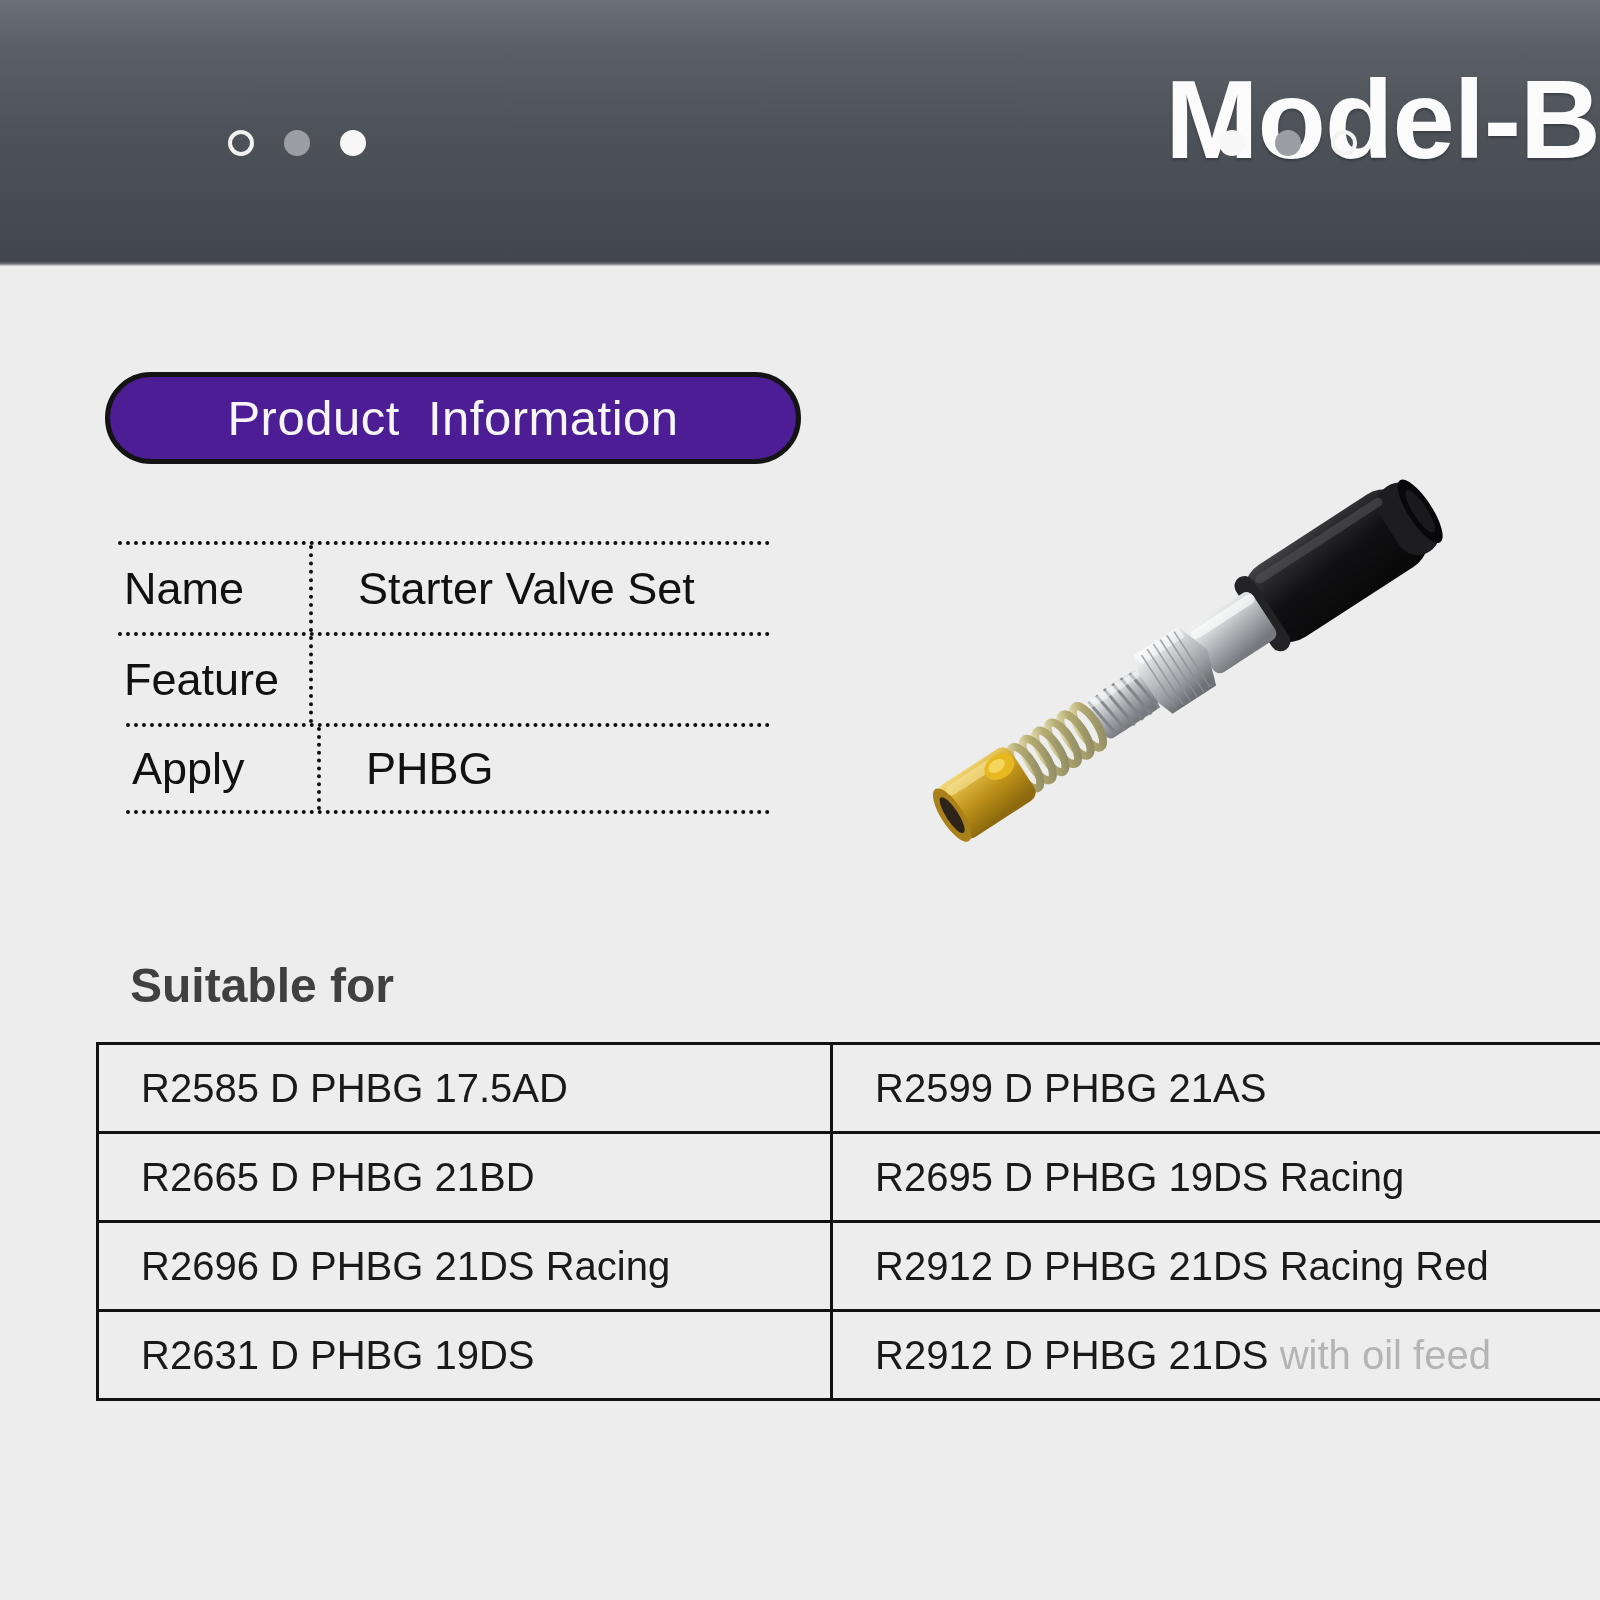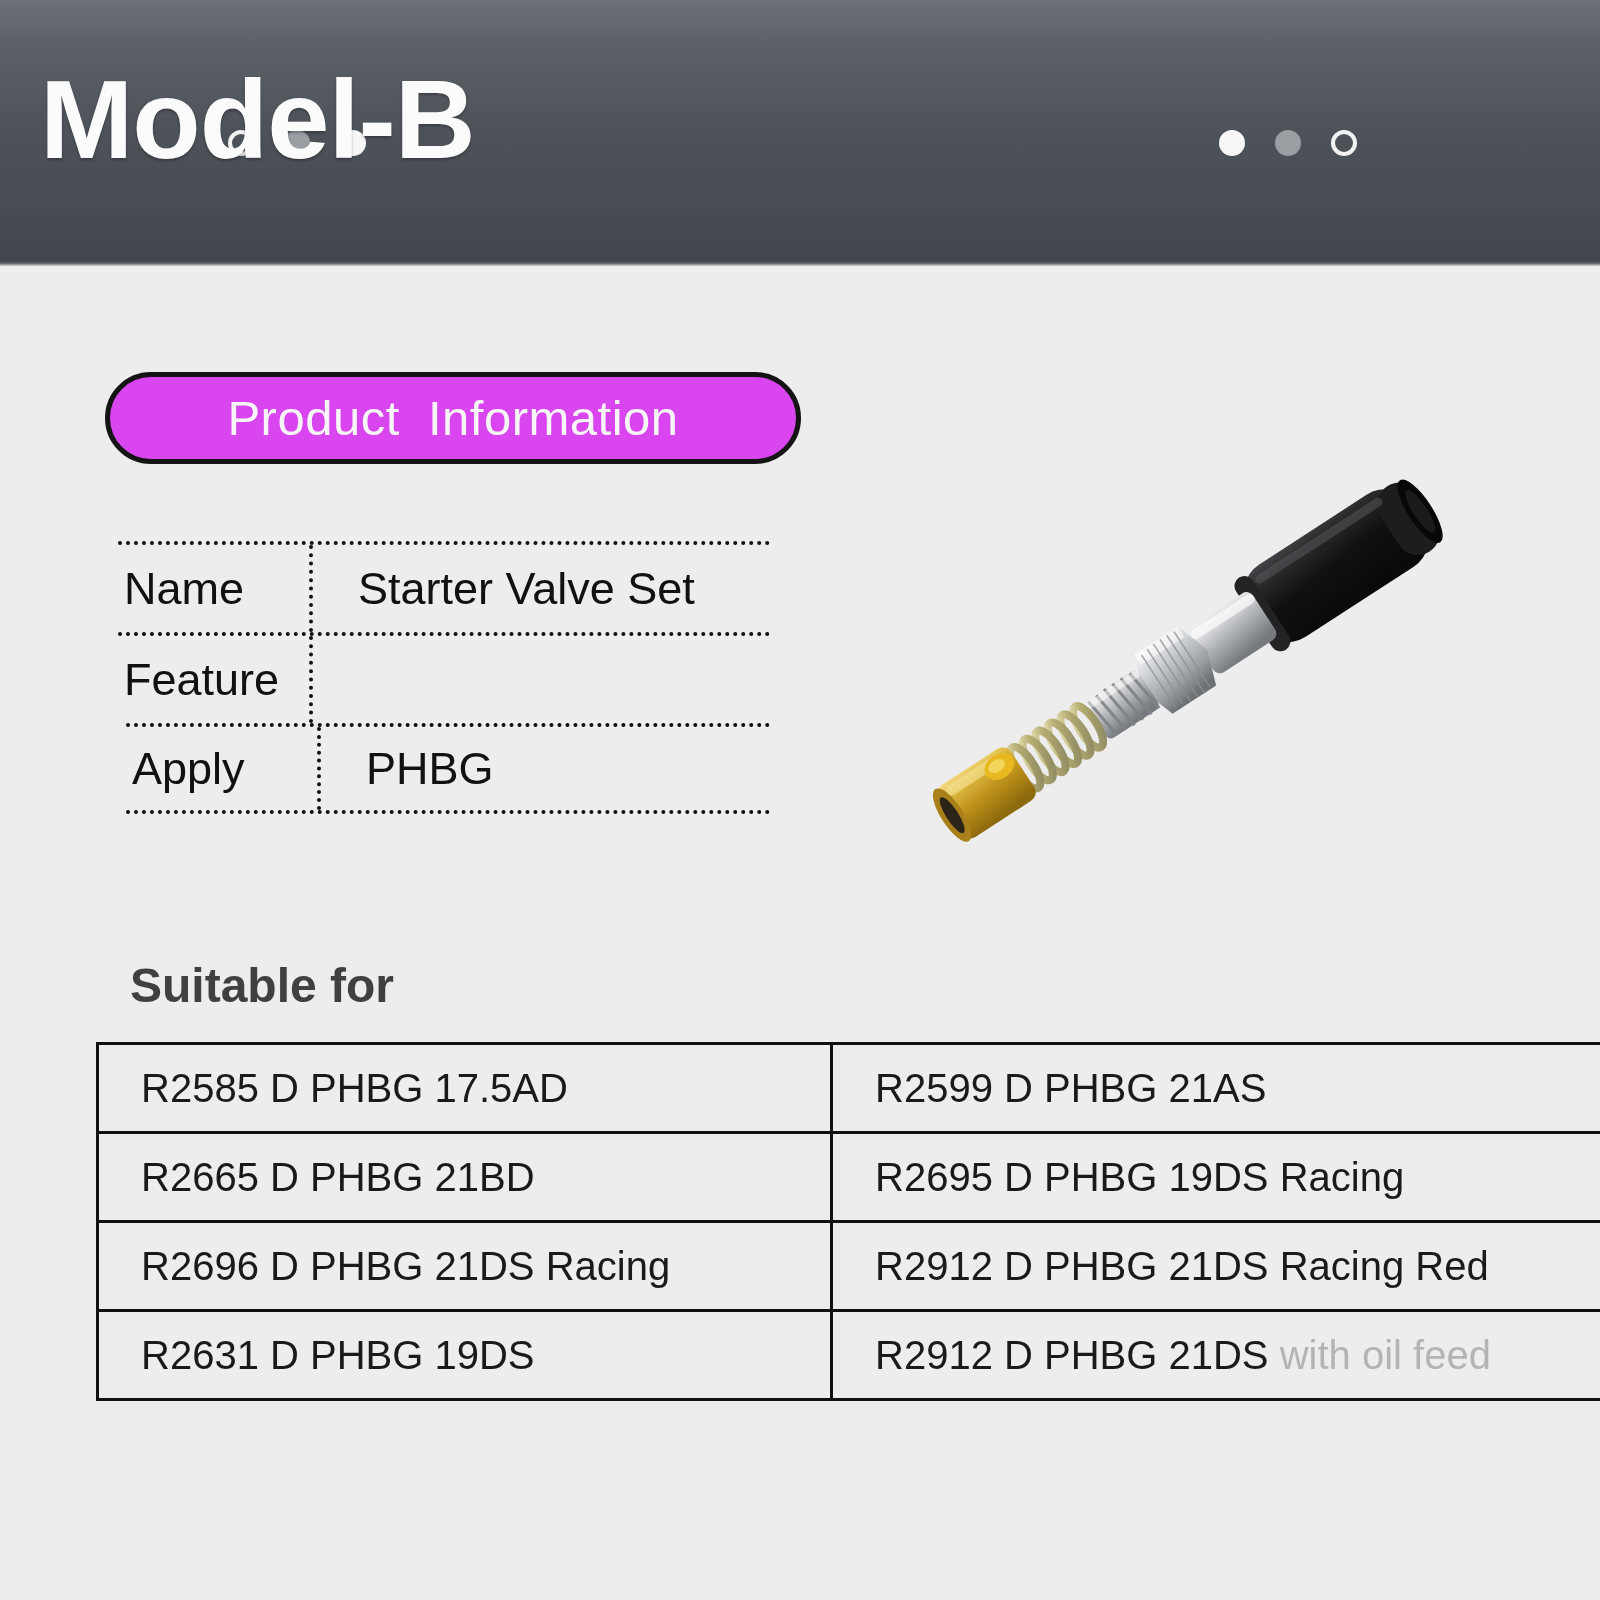--- a/index.html
+++ b/index.html
@@ -33,21 +33,21 @@
     position: absolute;
     left: 0; bottom: 0;
     width: 100%;
     height: 5px;
     background: linear-gradient(180deg, #3c4046 0%, #6e7279 55%, #d8d8d8 100%);
   }
   .header-title {
     position: absolute;
     left: 0; right: 0;
     top: 64px;
-    text-align: left;
+    text-align: right;
     color: #fbfbfb;
     font-size: 112px;
     font-weight: bold;
     letter-spacing: -1px;
     line-height: 1;
     text-shadow: 0 2px 3px rgba(0,0,0,0.28);
     margin-left: 40px;
   }
   .dots {
     position: absolute;
@@ -69,21 +69,21 @@
   .dot.white  { background: #f7f7f7; }
 
   
   .pill {
     position: absolute;
     left: 105px;
     top: 372px;
     width: 696px;
     height: 92px;
     border-radius: 46px;
-    background: #d946ef;
+    background: #4c1d95;
     border: 5px solid #141414;
     box-sizing: border-box;
     display: flex;
     align-items: center;
     justify-content: center;
   }
   .pill-label {
     color: #f6f6f6;
     font-size: 49px;
     letter-spacing: 0.5px;

